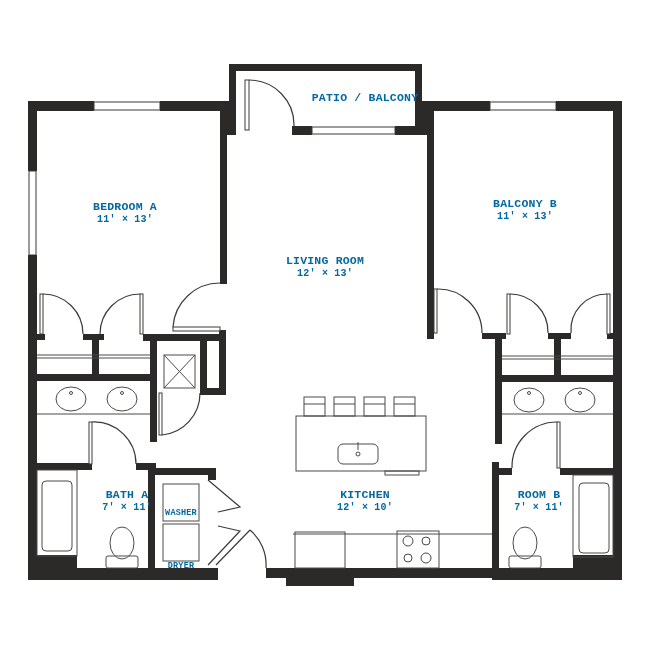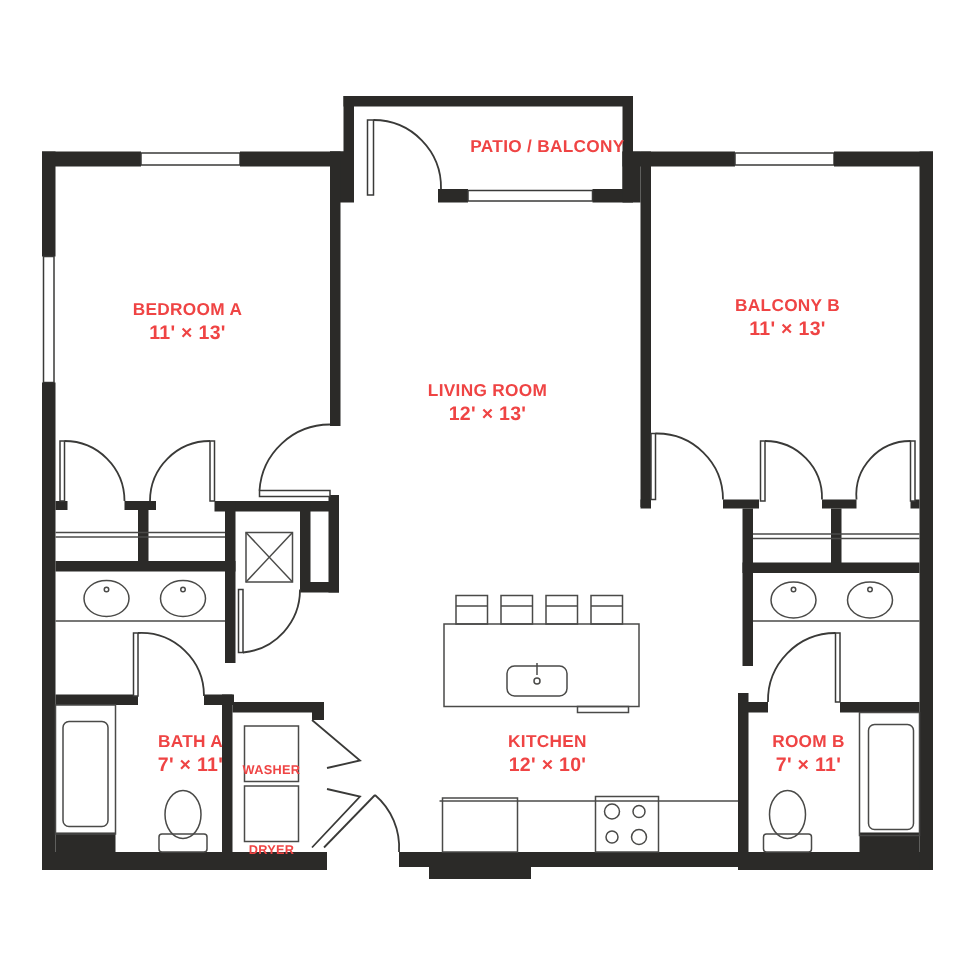--- a/index.html
+++ b/index.html
@@ -4,31 +4,31 @@
   <style>
     html, body { margin: 0; padding: 0; background: #ffffff; }
     body { width: 650px; height: 650px; overflow: hidden; position: relative; }
     #plan { position: absolute; left: 0; top: 0; width: 650px; height: 650px; }
     .wall { fill: #2b2a28; }
     .line { fill: none; stroke: #3a3a38; stroke-width: 1.2; }
     .thin { fill: none; stroke: #4a4a48; stroke-width: 1; }
     .win { fill: #ffffff; stroke: #3a3a38; stroke-width: 1; }
     .lbl {
       position: absolute;
-      font-family: Liberation Sans, sans-serif;
+      font-family: Liberation Mono, monospace;
       font-weight: bold;
-      color: #ef4444;
+      color: #0369a1;
       text-align: center;
       line-height: 1.25;
       letter-spacing: 0.2px;
       transform: translateX(-50%);
       white-space: nowrap;
     }
     .lbl .nm { font-size: 11.5px; display: block; }
-    .lbl .dm { font-size: 13px; display: block; }
+    .lbl .dm { font-size: 10px; display: block; }
     .small { font-size: 8.5px !important; }
   </style>
 </head>
 <body>
 
 <svg id="plan" viewBox="0 0 650 650" xmlns="http://www.w3.org/2000/svg">
 
   <g>
 
     <rect class="wall" x="229" y="64" width="193" height="7"></rect>

